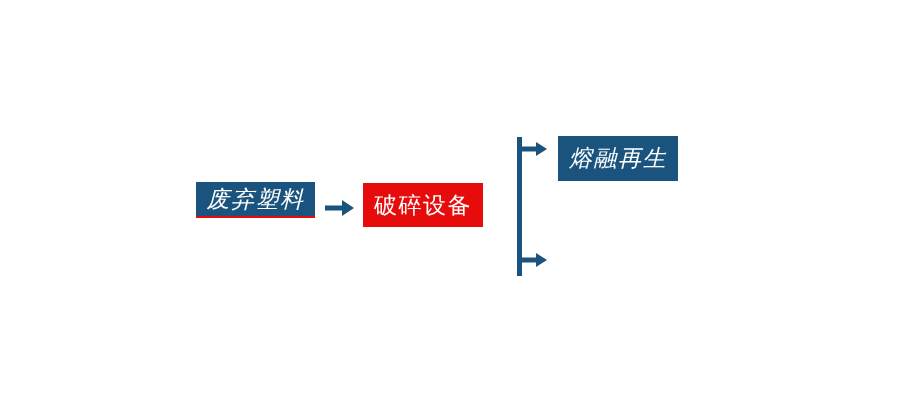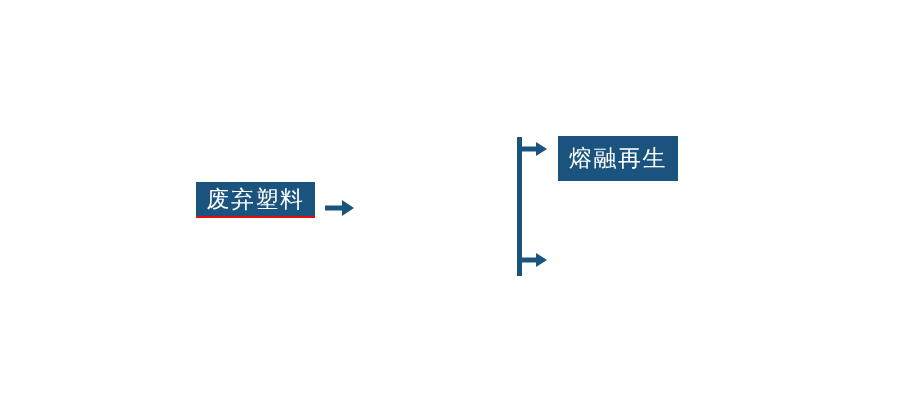--- a/index.html
+++ b/index.html
@@ -20,21 +20,21 @@
     display: flex;
     align-items: center;
     justify-content: center;
     color: var(--label, #ffffff);
     font-size: 23px;
     font-weight: 300;
     letter-spacing: 1.5px;
     white-space: nowrap;
     box-sizing: border-box;
   }
-  .node-blue { background: var(--blue, #1a537d); }
+  .node-blue { background: var(--blue, #1a537d); font-style: italic; }
   .node-red  { background: var(--red, #e60c0c); }
 
   #node-waste {
     left: 196px; top: 182px; width: 119px; height: 36px;
     border-bottom: 2px solid var(--red, #e60c0c);
   }
   #node-crusher { left: 363px; top: 183px; width: 120px; height: 44px; }
   #node-melt    { left: 558px; top: 136px; width: 120px; height: 45px; }
   #node-pyro    { left: 558px; top: 233px; width: 120px; height: 45px; }
 
@@ -50,20 +50,23 @@
 
   <div class="node node-blue" id="node-waste">
     <span>废弃塑料</span>
   </div>
 
   <svg id="arrow-main" class="arrow-svg" width="34" height="26" viewBox="0 0 34 26">
     <rect class="flow-shape" x="2" y="10.5" width="18" height="5"></rect>
     <polygon class="flow-shape" points="19,5 31,13 19,21"></polygon>
   </svg>
 
+  <div class="node node-red" id="node-crusher">
+    <span>破碎设备</span>
+  </div>
 
   <svg id="branch-connector" class="arrow-svg" width="36" height="145" viewBox="0 0 36 145">
 
     <rect class="flow-shape" x="2" y="2" width="5" height="139"></rect>
 
     <rect class="flow-shape" x="7" y="11.5" width="14" height="5"></rect>
     <polygon class="flow-shape" points="21,7 32,14 21,21"></polygon>
 
     <rect class="flow-shape" x="7" y="122.5" width="14" height="5"></rect>
     <polygon class="flow-shape" points="21,118 32,125 21,132"></polygon>

